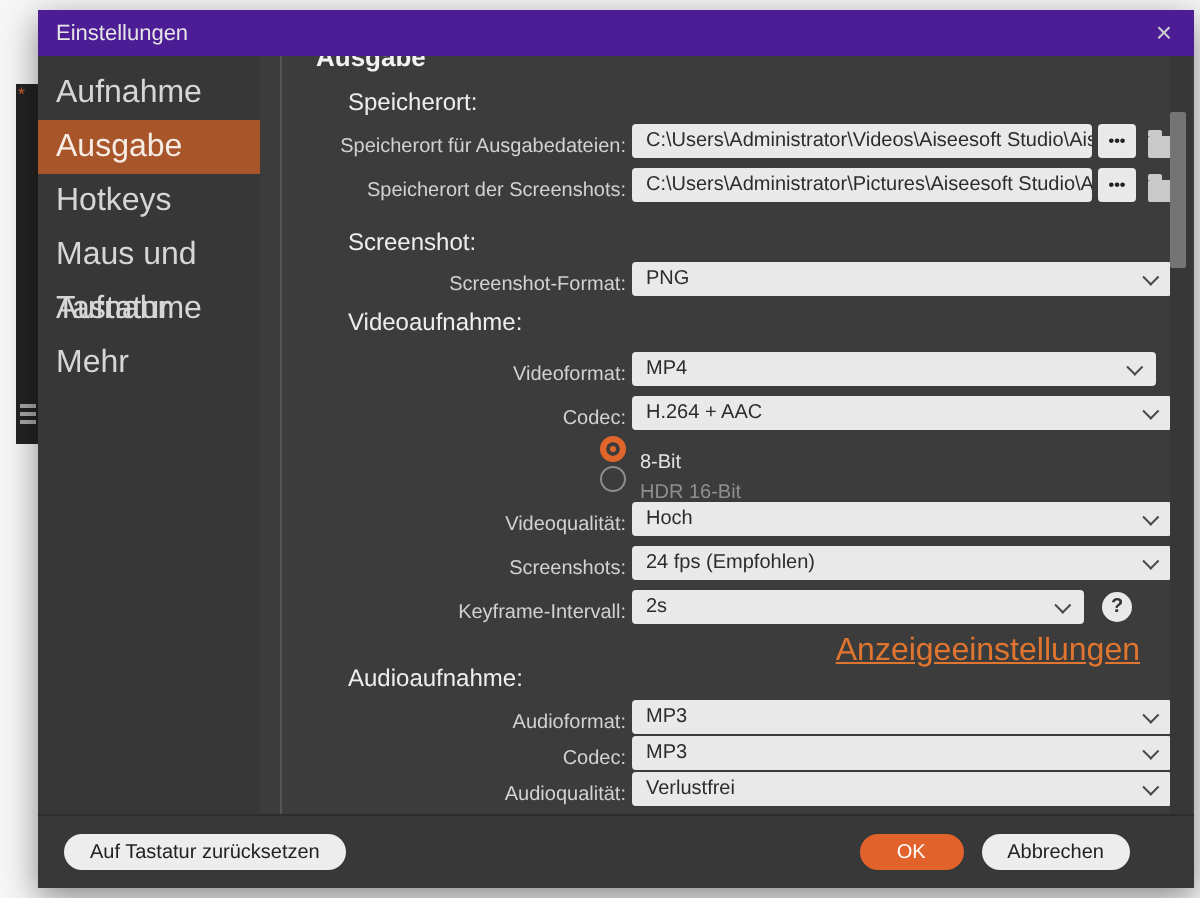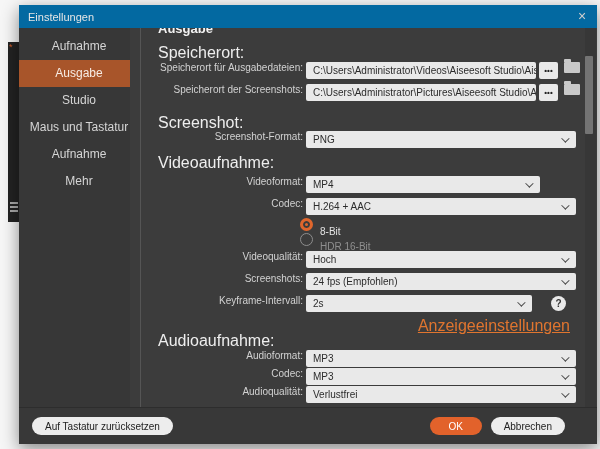--- a/index.html
+++ b/index.html
@@ -8,36 +8,36 @@
 
   
   .underlay { position:absolute; left:8px; top:42px; width:11px; height:180px; background:#232323; }
   .underlay .asterisk { position:absolute; left:1px; top:0px; color:#cf5c28; font-size:9px; }
   .hamburger { position:absolute; left:2px; bottom:8px; width:8px; }
   .hamburger i { display:block; height:2px; background:#a9a9a9; margin-bottom:2px; }
 
   
   .dialog { position:absolute; left:19px; top:5px; width:578px; height:439px; background:#3c3c3c;
             box-shadow:0 5px 16px rgba(0,0,0,.45); display:flex; flex-direction:column; }
-  .titlebar { height:23px; background:#0369a1; display:flex; align-items:center; flex:0 0 23px; }
+  .titlebar { height:23px; background:#4c1d95; display:flex; align-items:center; flex:0 0 23px; }
   .titlebar .title { color:#e6e6e6; font-size:11px; padding-left:9px; }
   .titlebar .close { margin-left:auto; width:30px; text-align:center; color:#cfcfcf; font-size:14px; line-height:23px; cursor:default; }
 
   .dlg-body { flex:1 1 auto; display:flex; min-height:0; }
   .sidebar { width:111px; background:#373737; padding-top:5px; flex:0 0 111px; }
-  .nav-item { height:27px; line-height:27px; padding-left:9px; font-size:12px; color:#d6d6d6;text-align:center; }
+  .nav-item { height:27px; line-height:27px; padding-left:9px; font-size:16px; color:#d6d6d6; }
   .nav-item.selected { background:#a8552a; color:#f7ece4; }
 
   .content { position:relative; flex:1 1 auto; background:#3c3c3c; overflow:hidden; }
   .vdivider { position:absolute; left:10px; top:0; bottom:0; width:1px; background:#555; }
 
   .page-heading { position:absolute; left:28px; top:-7px; color:#f2f2f2; font-size:13px; font-weight:bold; }
-  .sec-heading { position:absolute; left:28px; color:#eeeeee; font-size:16px; }
-
-  .frow { position:absolute; left:6px; height:17px; display:flex; align-items:flex-start; }
+  .sec-heading { position:absolute; left:44px; color:#eeeeee; font-size:12px; }
+
+  .frow { position:absolute; left:16px; height:17px; display:flex; align-items:flex-end; }
   .flabel { width:167px; text-align:right; font-size:10px; color:#d2d2d2; padding-right:0; flex:0 0 167px; }
   .ctrl-gap { width:3px; flex:0 0 3px; }
   .field, .dropdown { height:17px; background:#e9e9e9; border-radius:2px; display:flex; align-items:center;
                       font-size:10px; color:#2c2c2c; overflow:hidden; }
   .field span, .dropdown span { padding-left:7px; white-space:nowrap; }
   .dropdown .chev { margin-left:auto; margin-right:9px; width:6px; height:6px; border-right:1.5px solid #4a4a4a;
                     border-bottom:1.5px solid #4a4a4a; transform:rotate(45deg) translateY(-2px); flex:0 0 6px; padding:0; }
   .dots-btn { width:19px; height:17px; background:#e9e9e9; border-radius:2px; margin-left:3px; color:#222;
               font-size:8px; letter-spacing:0px; display:flex; align-items:center; justify-content:center; font-weight:bold; }
   .folder-icon { position:relative; width:16px; height:11px; background:#c9c9c9; border-radius:1px; margin-left:6px; }
@@ -83,21 +83,21 @@
     <div class="titlebar">
       <span class="title">Einstellungen</span>
       <span class="close">×</span>
     </div>
 
     <div class="dlg-body">
 
       <div class="sidebar">
         <div class="nav-item">Aufnahme</div>
         <div class="nav-item selected">Ausgabe</div>
-        <div class="nav-item">Studio</div>
+        <div class="nav-item">Hotkeys</div>
         <div class="nav-item">Maus und Tastatur</div>
         <div class="nav-item">Aufnahme</div>
         <div class="nav-item">Mehr</div>
       </div>
 
       <div class="content">
         <div class="vdivider"></div>
 
         <div class="page-heading">Ausgabe</div>
 
@@ -132,21 +132,21 @@
             <span>PNG</span>
             <i class="chev"></i>
           </div>
         </div>
 
         <div class="sec-heading" style="top:126px">Videoaufnahme:</div>
 
         <div class="frow" style="top:148px">
           <div class="flabel">Videoformat:</div>
           <div class="ctrl-gap"></div>
-          <div class="dropdown" style="width:234px">
+          <div class="dropdown" style="width:262px">
             <span>MP4</span>
             <i class="chev"></i>
           </div>
         </div>
 
         <div class="frow" style="top:170px">
           <div class="flabel">Codec:</div>
           <div class="ctrl-gap"></div>
           <div class="dropdown" style="width:270px">
             <span>H.264 + AAC</span>

